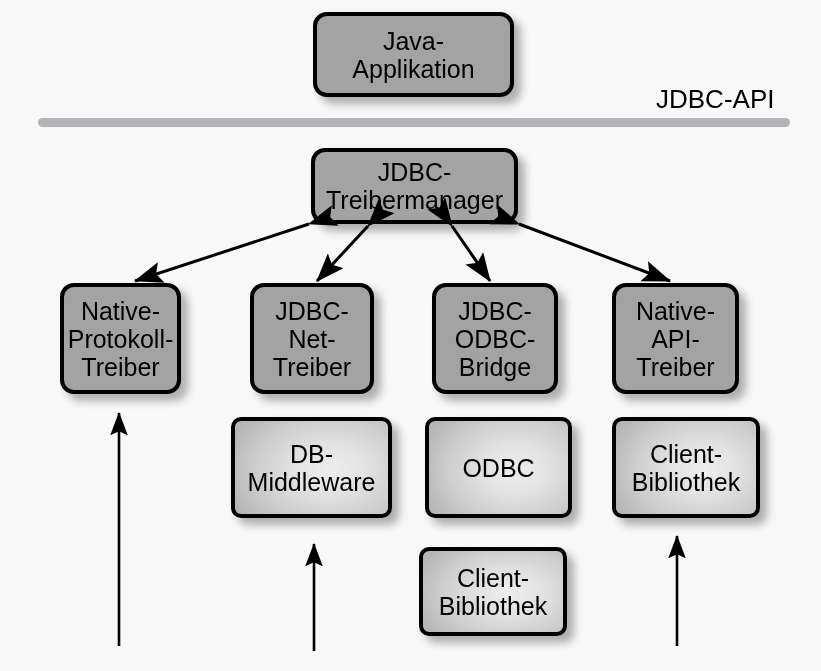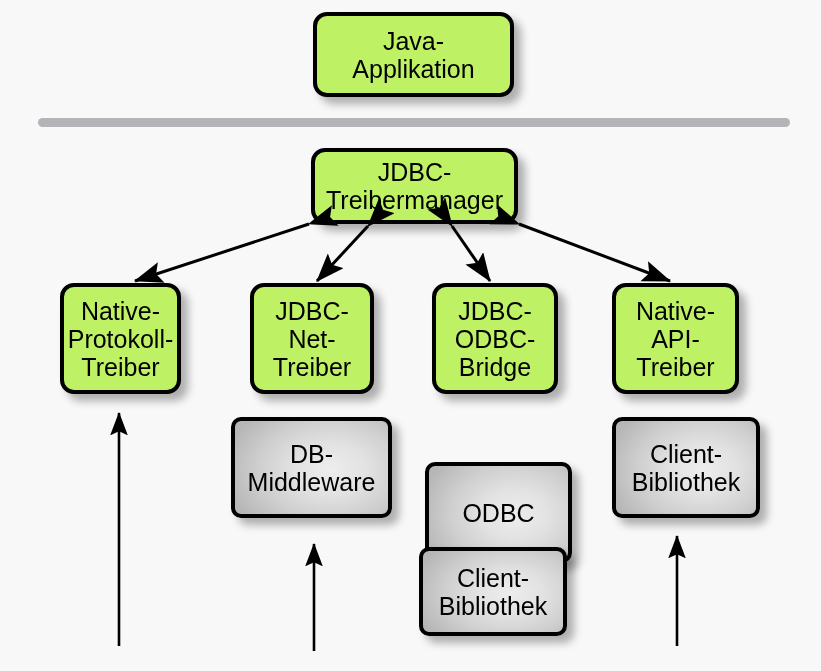--- a/index.html
+++ b/index.html
@@ -21,21 +21,21 @@
     display: flex;
     align-items: center;
     justify-content: center;
     text-align: center;
     color: #000;
     line-height: 1.12;
     white-space: pre-line;
   }
   
   .white-box {
-    background: #bef264;
+    background: #a3a3a3;
     border: 4px solid #000000;
     border-radius: 14px;
     box-shadow: 7px 7px 9px rgba(0,0,0,0.30);
     font-size: 25px;
   }
   
   .gray-box {
     border: 4px solid #000000;
     border-radius: 10px;
     box-shadow: 7px 7px 9px rgba(0,0,0,0.30);
@@ -65,20 +65,21 @@
   }
 </style>
 </head>
 <body>
 
 <div id="canvas">
 
   <div class="node white-box" style="left:313px; top:12px; width:201px; height:85px;">Java-
 Applikation</div>
 
+  <div class="api-label" style="left:656px; top:84px;">JDBC-API</div>
   <div class="api-bar" style="left:38px; top:118px; width:752px; height:9px;"></div>
 
   <div class="node white-box" style="left:311px; top:148px; width:207px; height:76px;">JDBC-
 Treibermanager</div>
 
   <div class="node white-box" style="left:60px; top:283px; width:121px; height:111px;">Native-
 Protokoll-
 Treiber</div>
 
   <div class="node white-box" style="left:250px; top:283px; width:124px; height:111px;">JDBC-
@@ -89,21 +90,21 @@
 ODBC-
 Bridge</div>
 
   <div class="node white-box" style="left:612px; top:283px; width:127px; height:111px;">Native-
 API-
 Treiber</div>
 
   <div class="node gray-box" style="left:231px; top:417px; width:161px; height:101px;">DB-
 Middleware</div>
 
-  <div class="node gray-box" style="left:425px; top:417px; width:147px; height:101px;margin-top:45px;">ODBC</div>
+  <div class="node gray-box" style="left:425px; top:417px; width:147px; height:101px;">ODBC</div>
 
   <div class="node gray-box" style="left:612px; top:417px; width:148px; height:101px;">Client-
 Bibliothek</div>
 
   <div class="node gray-box" style="left:419px; top:547px; width:148px; height:89px;">Client-
 Bibliothek</div>
 
   <svg class="svg-layer" viewBox="0 0 821 671">
     <defs>
       <marker id="ah" markerWidth="10" markerHeight="10" refX="8.6" refY="3.4" orient="auto" markerUnits="strokeWidth">

